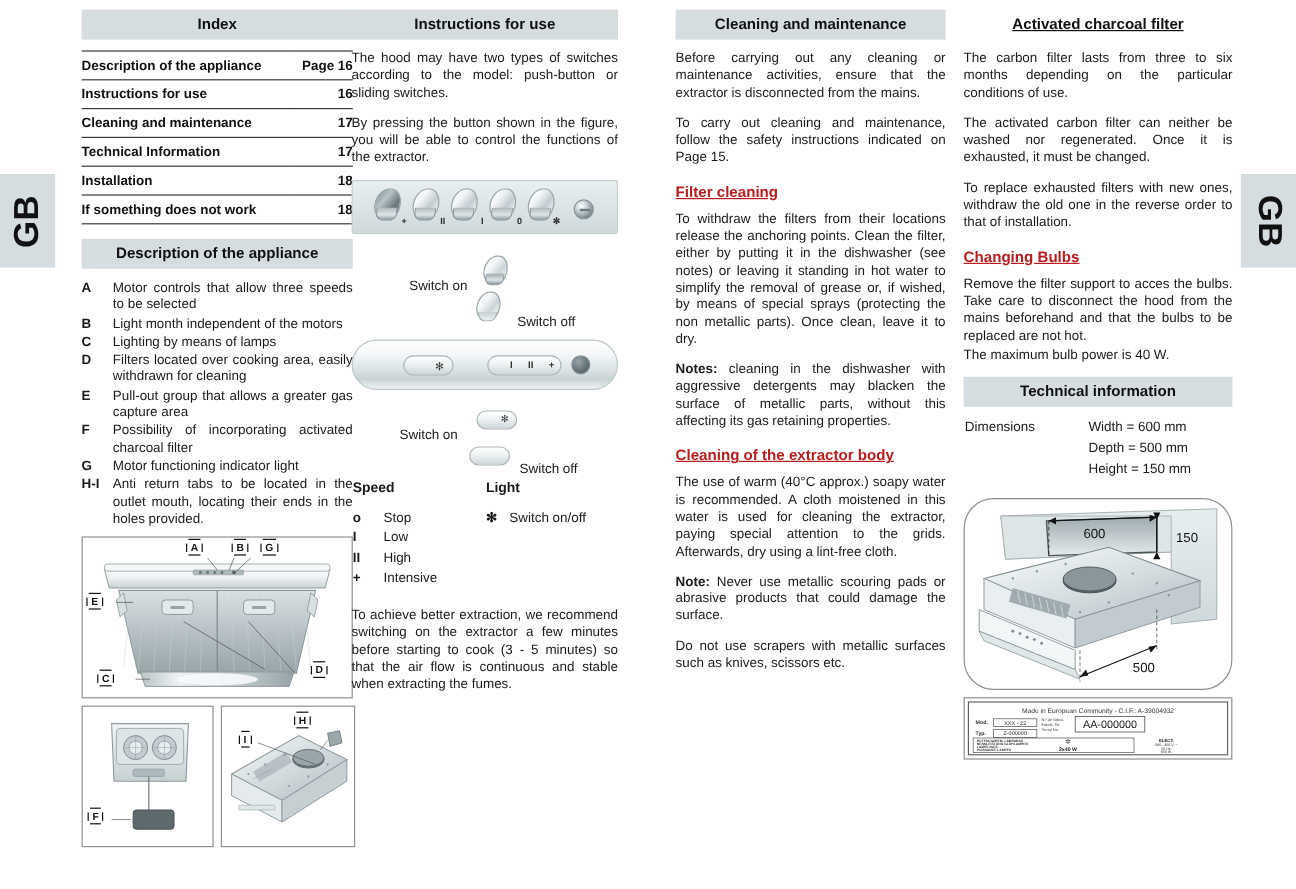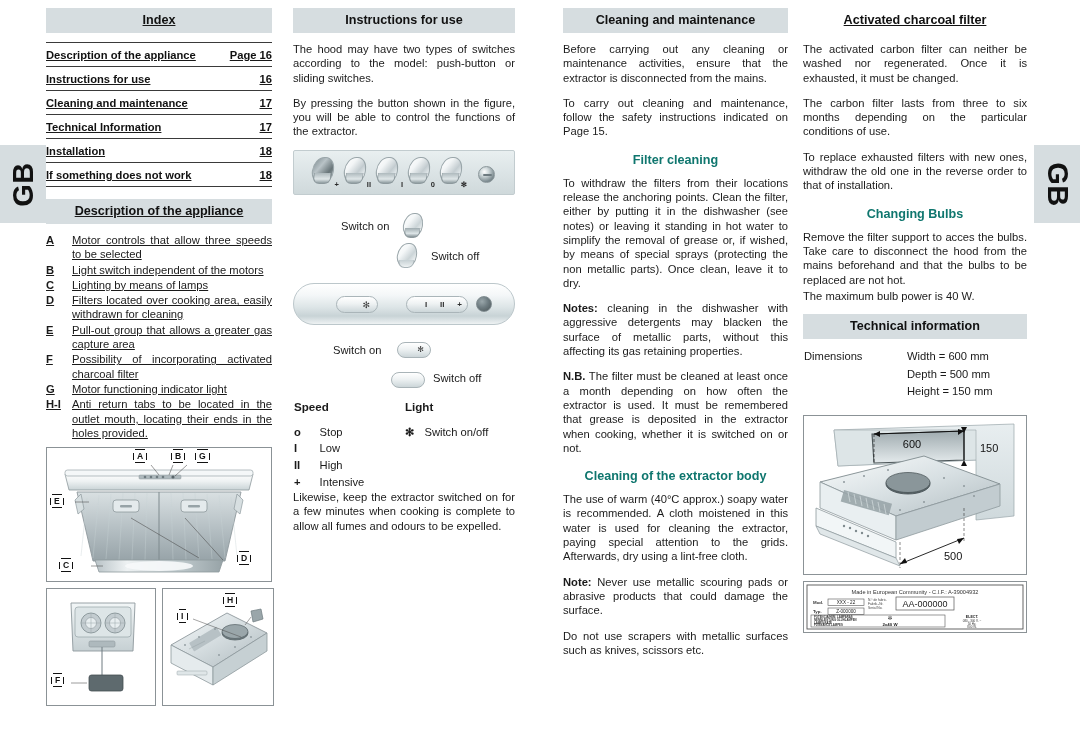--- a/index.html
+++ b/index.html
@@ -25,41 +25,42 @@
     font-size: 29px; font-weight: bold; letter-spacing: .5px;
     color: #111;
   }
   .gb-left  { left: 0;   top: 145px; }
   .gb-left span  { transform: rotate(-90deg); }
   .gb-right { right: 0;  top: 145px; }
   .gb-right span { transform: rotate(90deg); }
 
   
   .col { position: absolute; top: 8px; }
-  .c1 { left: 46px;  width: 226px; text-decoration: underline; }
+  .c1 { left: 68px;  width: 226px; }
   .c2 { left: 293px; width: 222px; }
   .c3 { left: 563px; width: 225px; }
   .c4 { left: 803px; width: 224px; }
 
   
   .bar {
     background: #d6dde0;
     text-align: center;
     font-weight: bold;
     font-size: 12.6px;
     padding: 5px 2px 6px;
     margin: 0 0 9px 0;
     color: #111;
   }
   .subhead {
-    text-align: center;
+    text-align: left;
     font-weight: bold;
     font-size: 12.6px;
     margin: 14px 0 9px 0;
-    color: #0f766e;
+    color: #b91c1c;
+    text-decoration: underline;
   }
 
   
   p.body {
     font-size: 11.2px;
     line-height: 14.3px;
     text-align: justify;
     margin: 0 0 11px 0;
     color: #1b1b1b;
   }
@@ -144,21 +145,21 @@
     background: radial-gradient(circle at 36% 32%, #ffffff 0%, #cfd8da 30%, #7f8d92 70%, #5c686c 100%);
     border: 1px solid #8a969a;
   }
   .indicator-lamp::after {
     content:""; position:absolute; left:4px; top:7px; width:9px; height:2px;
     background:#6e7b80; border-radius:2px;
   }
 
   
   .fig-switchrow { position: relative; height: 34px; font-size: 11.2px; }
-  .fig-switchrow .lab { position: absolute; top: 9px; white-space: nowrap; }
+  .fig-switchrow .lab { position: absolute; top: 22px; white-space: nowrap; }
   .sw-push {
     position: absolute; width: 23px; height: 27px;
   }
   .sw-push .knob {
     position:absolute; left:0; top:0; width:20px; height:24px;
     border-radius: 50% 46% 40% 50% / 55% 52% 45% 48%;
     background: linear-gradient(125deg,#ffffff 0%, #f4f7f8 32%, #cbd4d7 64%, #edf1f2 86%, #a6b1b5 100%);
     border:1px solid #9aa6aa; transform: skewX(-8deg);
   }
   .sw-push.on .lip {
@@ -231,21 +232,21 @@
     content:""; position:absolute; left:1px; right:1px; height:1px; background:#111;
   }
   .callout .boxed::before{ top:-2px; }
   .callout .boxed::after { bottom:-2px; }
   .callout .bar-l, .callout .bar-r {
     display:inline-block; width:1px; height:7px; background:#111;
     vertical-align:middle;
   }
 
   
-  .fig-dim { width: 224px; height: 160px; margin-top: 10px; }
+  .fig-dim { width: 224px; height: 160px; margin-top: 10px; border-radius: 25px; }
 
   
   .fig-plate {
     width: 224px; height: 52px; margin-top: 6px;
     background:#fff; position: relative;
   }
   svg { display:block; }
 </style>
 </head>
 <body>
@@ -295,21 +296,21 @@
     <div class="bar" style="margin-top:12px;">Description of the appliance</div>
 
     <table class="deflist">
       <tbody>
         <tr>
           <td class="key">A</td>
           <td class="val">Motor controls that allow three speeds to be selected</td>
         </tr>
         <tr>
           <td class="key">B</td>
-          <td class="val">Light switch independent of the motors</td>
+          <td class="val">Light month independent of the motors</td>
         </tr>
         <tr>
           <td class="key">C</td>
           <td class="val">Lighting by means of lamps</td>
         </tr>
         <tr>
           <td class="key">D</td>
           <td class="val">Filters located over cooking area, easily withdrawn for cleaning</td>
         </tr>
         <tr>
@@ -602,43 +603,42 @@
         </tr>
         <tr>
           <td class="sym">+</td>
           <td>Intensive</td>
           <td></td>
             <td></td>
         </tr>
       </tbody>
     </table>
 
-    <p class="body last">Likewise, keep the extractor switched on for a few minutes when cooking is complete to allow all fumes and odours to be expelled.</p>
+    <p class="body" style="margin-top:16px;">To achieve better extraction, we recommend switching on the extractor a few minutes before starting to cook (3  -  5 minutes) so that the air flow is continuous and stable when extracting the fumes.</p>
   </div>
 
   <div class="col c3">
     <div class="bar">Cleaning and maintenance</div>
     <p class="body">Before carrying out any cleaning or maintenance activities, ensure that the extractor is disconnected from the mains.</p>
     <p class="body">To carry out cleaning and maintenance, follow the safety instructions indicated on Page 15.</p>
 
     <div class="subhead">Filter cleaning</div>
     <p class="body">To withdraw the filters from their locations release the anchoring points. Clean the filter, either by putting it in the dishwasher (see notes) or leaving it standing in hot water to simplify the removal of grease or, if wished, by means of special sprays (protecting the non metallic parts). Once clean, leave it to dry.</p>
     <p class="body"><b>Notes:</b><span> cleaning in the dishwasher with aggressive detergents may blacken the surface of metallic parts, without this affecting its gas retaining properties.</span></p>
-    <p class="body"><b>N.B.</b><span> The filter must be cleaned at least once a month depending on how often the extractor is used. It must be remembered that grease is deposited in the extractor when cooking, whether it is switched on or not.</span></p>
 
     <div class="subhead">Cleaning of the extractor body</div>
     <p class="body">The use of warm (40°C approx.) soapy water is recommended. A cloth moistened in this water is used for cleaning the extractor, paying special attention to the grids. Afterwards, dry using a lint-free cloth.</p>
     <p class="body"><b>Note:</b><span> Never use metallic scouring pads or abrasive products that could damage the surface.</span></p>
     <p class="body last">Do not use scrapers with metallic surfaces such as knives, scissors etc.</p>
   </div>
 
   <div class="col c4">
     <div class="bar" style="background:transparent;text-decoration:underline;">Activated charcoal filter</div>
+    <p class="body">The carbon filter lasts from three to six months depending on the particular conditions of use.</p>
     <p class="body">The activated carbon filter can neither be washed nor regenerated. Once it is exhausted, it must be changed.</p>
-    <p class="body">The carbon filter lasts from three to six months depending on the particular conditions of use.</p>
     <p class="body">To replace exhausted filters with new ones, withdraw the old one in the reverse order to that of installation.</p>
 
     <div class="subhead">Changing Bulbs</div>
     <p class="body nojust" style="margin-bottom:2px;">Remove the filter support to acces the bulbs. Take care to disconnect the hood from the mains beforehand and that the bulbs to be replaced are not hot.</p>
     <p class="body nojust">The maximum bulb power is 40 W.</p>
 
     <div class="bar" style="margin-top:6px;">Technical information</div>
 
     <table class="dims">
       <tbody>

